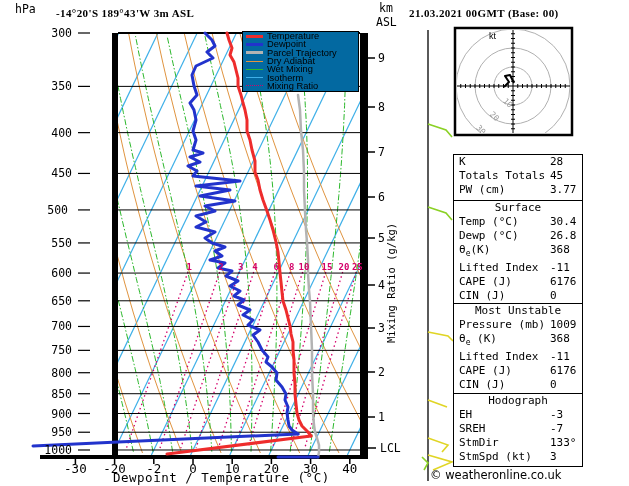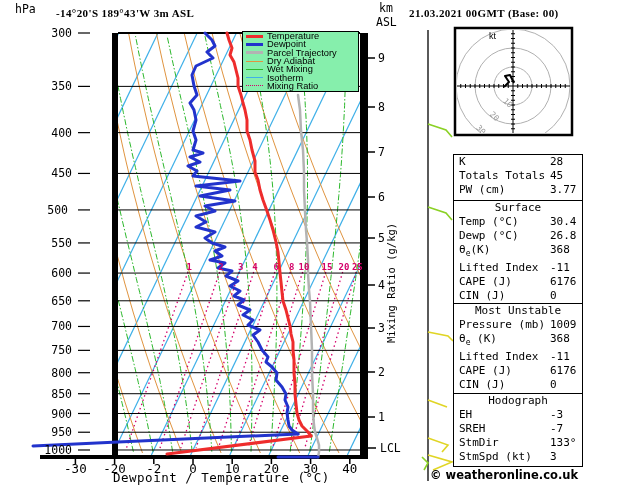--- a/index.html
+++ b/index.html
@@ -12,24 +12,24 @@
   .plabel{width:62px;text-align:right;}
   .xlabel{font-size:12.5px;letter-spacing:.5px;white-space:nowrap;}
   .small{font-size:9px;padding-left:30px;}
   .mixlab{position:absolute;width:18px;text-align:center;font-size:9px;font-weight:bold;color:#d4006a;line-height:10px;}
   .vert{transform-origin:0 0;transform:rotate(-90deg);font-size:10.5px;white-space:nowrap;}
   .tbox{position:absolute;background:#fff;border:1px solid #000;font-size:11px;line-height:14px;}
   .thead{text-align:center;font-size:11px;}
   .trow{position:relative;padding-left:5px;white-space:nowrap;}
   .tval{position:absolute;left:96px;top:0;}
   sub{font-size:8px;}
-  .legend{position:absolute;left:242px;top:31px;width:117px;height:61px;background:#86efac;border:1.5px solid #000;box-sizing:border-box;}
+  .legend{position:absolute;left:242px;top:31px;width:117px;height:61px;background:#0369a1;border:1.5px solid #000;box-sizing:border-box;}
   .lrow{display:flex;align-items:center;height:8.3px;padding-left:3px;font-family:"Liberation Sans",sans-serif;font-size:9.3px;white-space:nowrap;}
   .lswatch{display:inline-block;width:17px;margin-right:4px;flex:0 0 17px;}
-  .copyright{font-family:"DejaVu Sans",sans-serif;font-weight:bold;font-size:11.5px;white-space:nowrap;}
+  .copyright{font-family:"DejaVu Sans",sans-serif;font-weight:normal;font-size:11.5px;white-space:nowrap;}
 </style>
 </head>
 <body>
 
 <div id="app">
 
   <svg id="plot-svg" width="629" height="486">
     <defs>
       <clipPath id="plotClip">
           <rect x="118" y="33" width="242" height="422"></rect>

